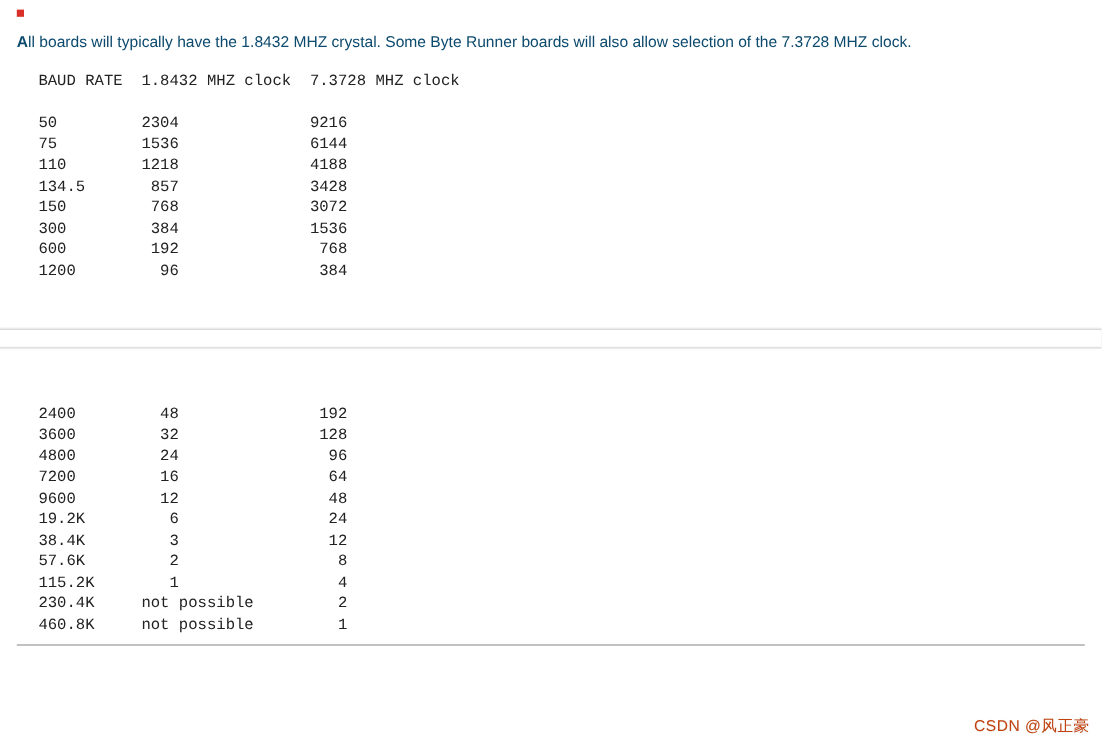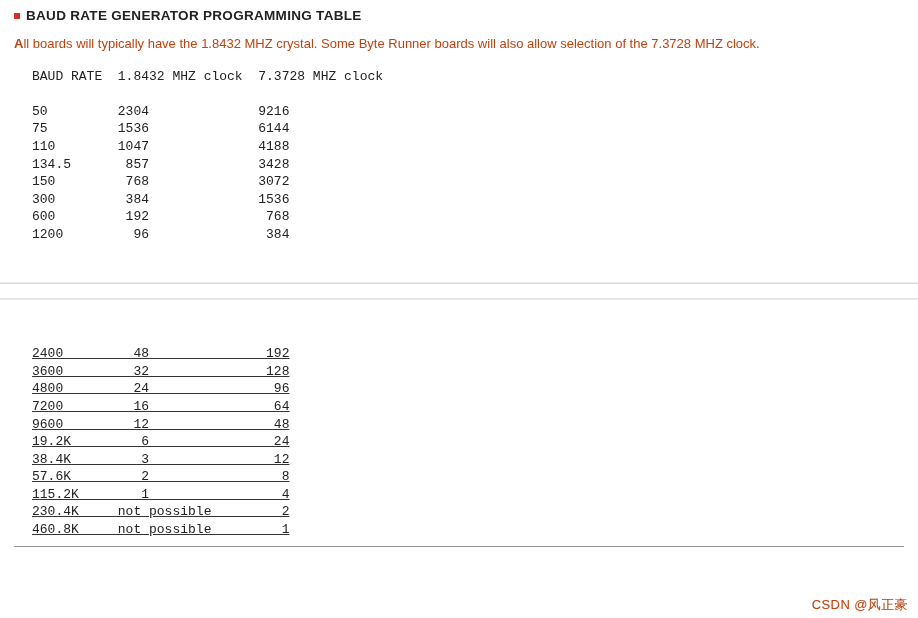--- a/index.html
+++ b/index.html
@@ -28,21 +28,21 @@
       background: #d83028;
     }
     .heading {
       font-weight: bold;
       font-size: 13.5px;
       letter-spacing: 0.3px;
       color: #222;
     }
     .intro {
       font-size: 13px;
-      color: #c2410c;
+      color: #0c4a6e;
       line-height: 1.45;
       margin-bottom: 14px;
     }
     .intro .cap { font-weight: bold; }
     .pre-table {
       font-family: "Courier New", SimSun, monospace;
       font-size: 13px;
       color: #222;
       white-space: pre;
       padding-left: 18px;
@@ -51,21 +51,20 @@
     .divider-block {
       margin-top: 40px;
       height: 16px;
       background: #fff;
       border-top: 1px solid #d9d9d9;
       border-bottom: 1px solid #e0e0e0;
       box-shadow: 0 -1px 0 #ebebeb, 0 1px 0 #ebebeb;
     }
     .content-lower {
       padding: 46px 14px 0 14px;
-      text-decoration: underline;
     }
     .bottom-rule {
       margin: 8px 14px 0 14px;
       border: none;
       border-top: 1px solid #999;
     }
     .watermark {
       position: absolute;
       right: 10px;
       bottom: 4px;
@@ -75,32 +74,31 @@
       text-shadow: 0 0 1px #ddd;
       letter-spacing: 0.4px;
     }
   </style>
 </head>
 <body>
 
 <div class="content-upper">
   <div class="heading-row">
     <span class="red-bullet"></span>
-    <span class="heading">BAUD RATE GENERATOR PROGRAMMING TABLE</span>
   </div>
 
   <p class="intro">
     <span class="cap">A</span><span>ll boards will typically have the 1.8432 MHZ crystal. Some Byte Runner boards will also allow selection of the 7.3728 MHZ clock.</span>
   </p>
 
   <div class="pre-table" id="table-upper">BAUD RATE  1.8432 MHZ clock  7.3728 MHZ clock
 
 50         2304              9216
 75         1536              6144
-110        1047              4188
+110        1218              4188
 134.5       857              3428
 150         768              3072
 300         384              1536
 600         192               768
 1200         96               384</div>
 </div>
 
 <div class="divider-block"></div>
 
 <div class="content-lower">

